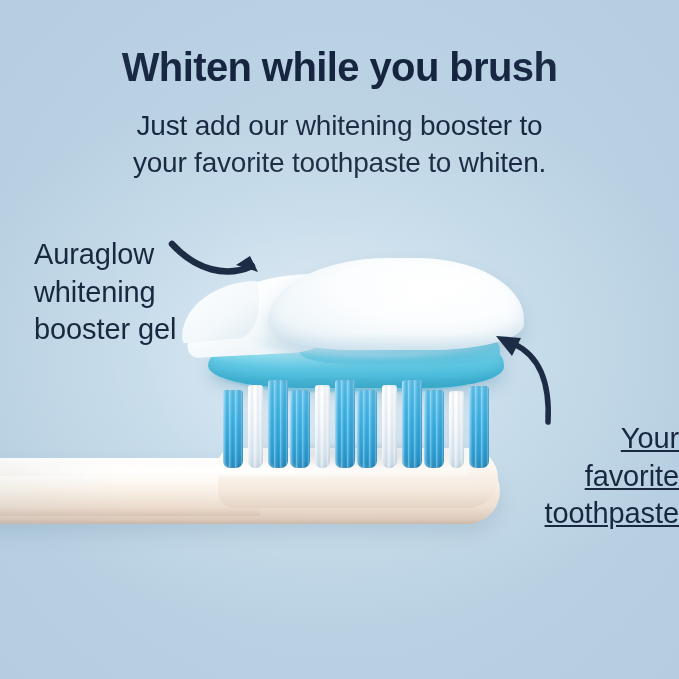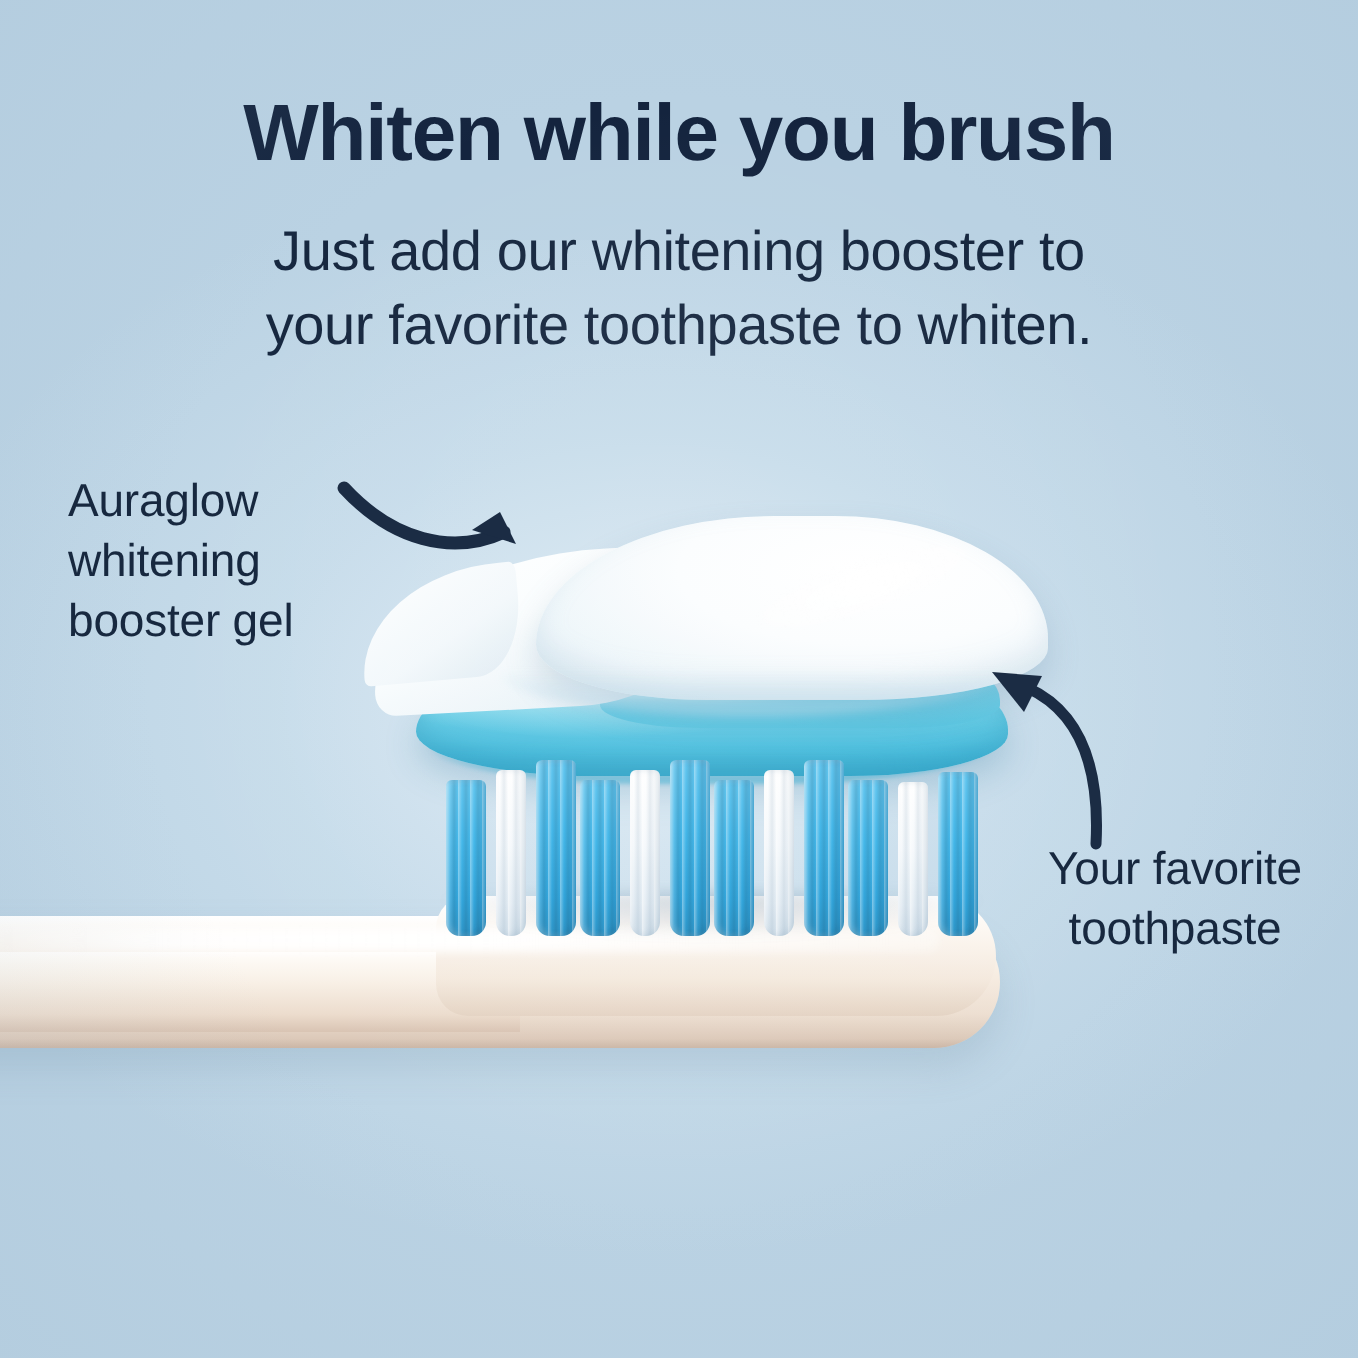--- a/index.html
+++ b/index.html
@@ -63,28 +63,28 @@
     letter-spacing: -0.2px;
     color: #16273f;
     line-height: 1.32;
   }
   .subhead .l2 { display: block; }
 
   
   .anno {
     position: absolute;
     color: #17283f;
-    font-size: 23px;
+    font-size: 29px;
     font-weight: 400;
     line-height: 1.30;
     letter-spacing: -0.1px;
     white-space: pre-line;
   }
   .anno-left  { left: 34px;  top: 236px; text-align: left; }
-  .anno-right { left: 524px; top: 420px; text-align: center; }
+  .anno-right { left: 524px; top: 420px; text-align: right; text-decoration: underline; }
 
   .arrow-svg { position: absolute; overflow: visible; pointer-events: none; }
   #arrow-left  { left: 170px; top: 226px; }
   #arrow-right { left: 488px; top: 326px; }
 
   
   #brush {
     position: absolute;
     left: 0;
     top: 240px;

